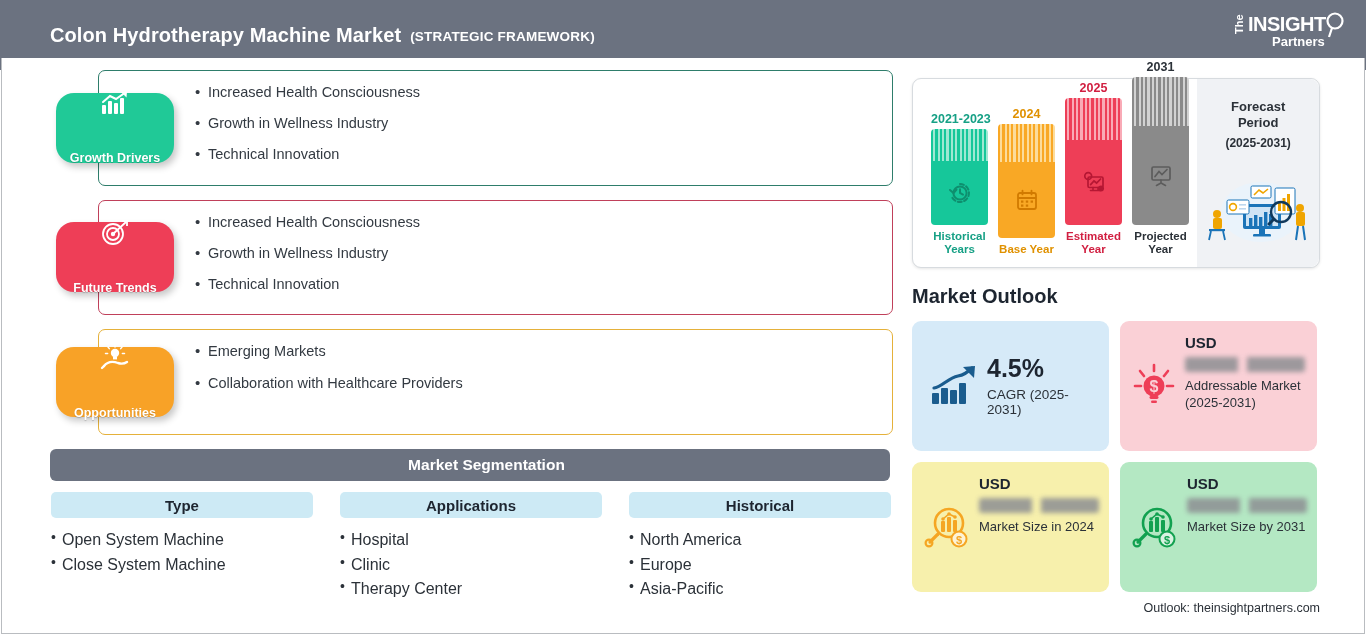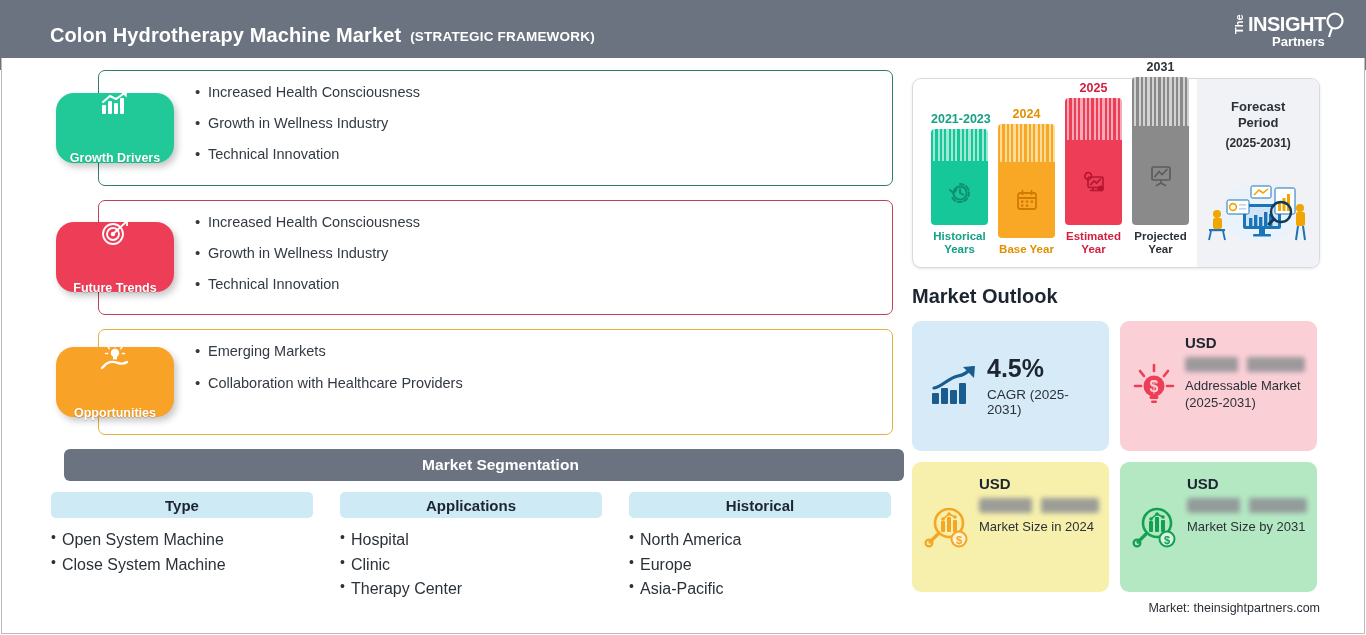--- a/index.html
+++ b/index.html
@@ -68,21 +68,21 @@
     margin-bottom: 16px; position: relative; padding-left: 13px;
   }
   .bullets li:last-child { margin-bottom: 0; }
   .bullets li::before {
     content: "•"; position: absolute; left: 0; top: -1px;
     color: #333a42; font-size: 15px;
   }
 
   
   .seg-header {
-    margin-top: 2px; margin-left: 16px; width: 840px; height: 32px;
+    margin-top: 2px; margin-left: 2px; width: 840px; height: 32px;
     background: #6b7280; border-radius: 6px; color: #fff;
     display: flex; align-items: center; justify-content: center;
     font-size: 15.5px; font-weight: bold; padding-left: 33px;
   }
   .seg-cols { display: flex; gap: 27px; margin-top: 11px; margin-left: 3px; }
   .seg-col { width: 262px; }
   .seg-title {
     height: 26px; background: #cdeaf5; border-radius: 5px;
     display: flex; align-items: center; justify-content: center;
     font-size: 15px; font-weight: bold; color: #1d2530;
@@ -499,16 +499,16 @@
             </svg>
           </span>
           <div class="card-body">
             <div class="usd">USD</div>
             <div class="blur"></div>
             <div class="card-sub">Market Size by 2031</div>
           </div>
         </div>
       </div>
 
-      <div class="source">Market: theinsightpartners.com</div>
+      <div class="source">Outlook: theinsightpartners.com</div>
     </div>
   </div>
 </div>
 
 </body></html>

